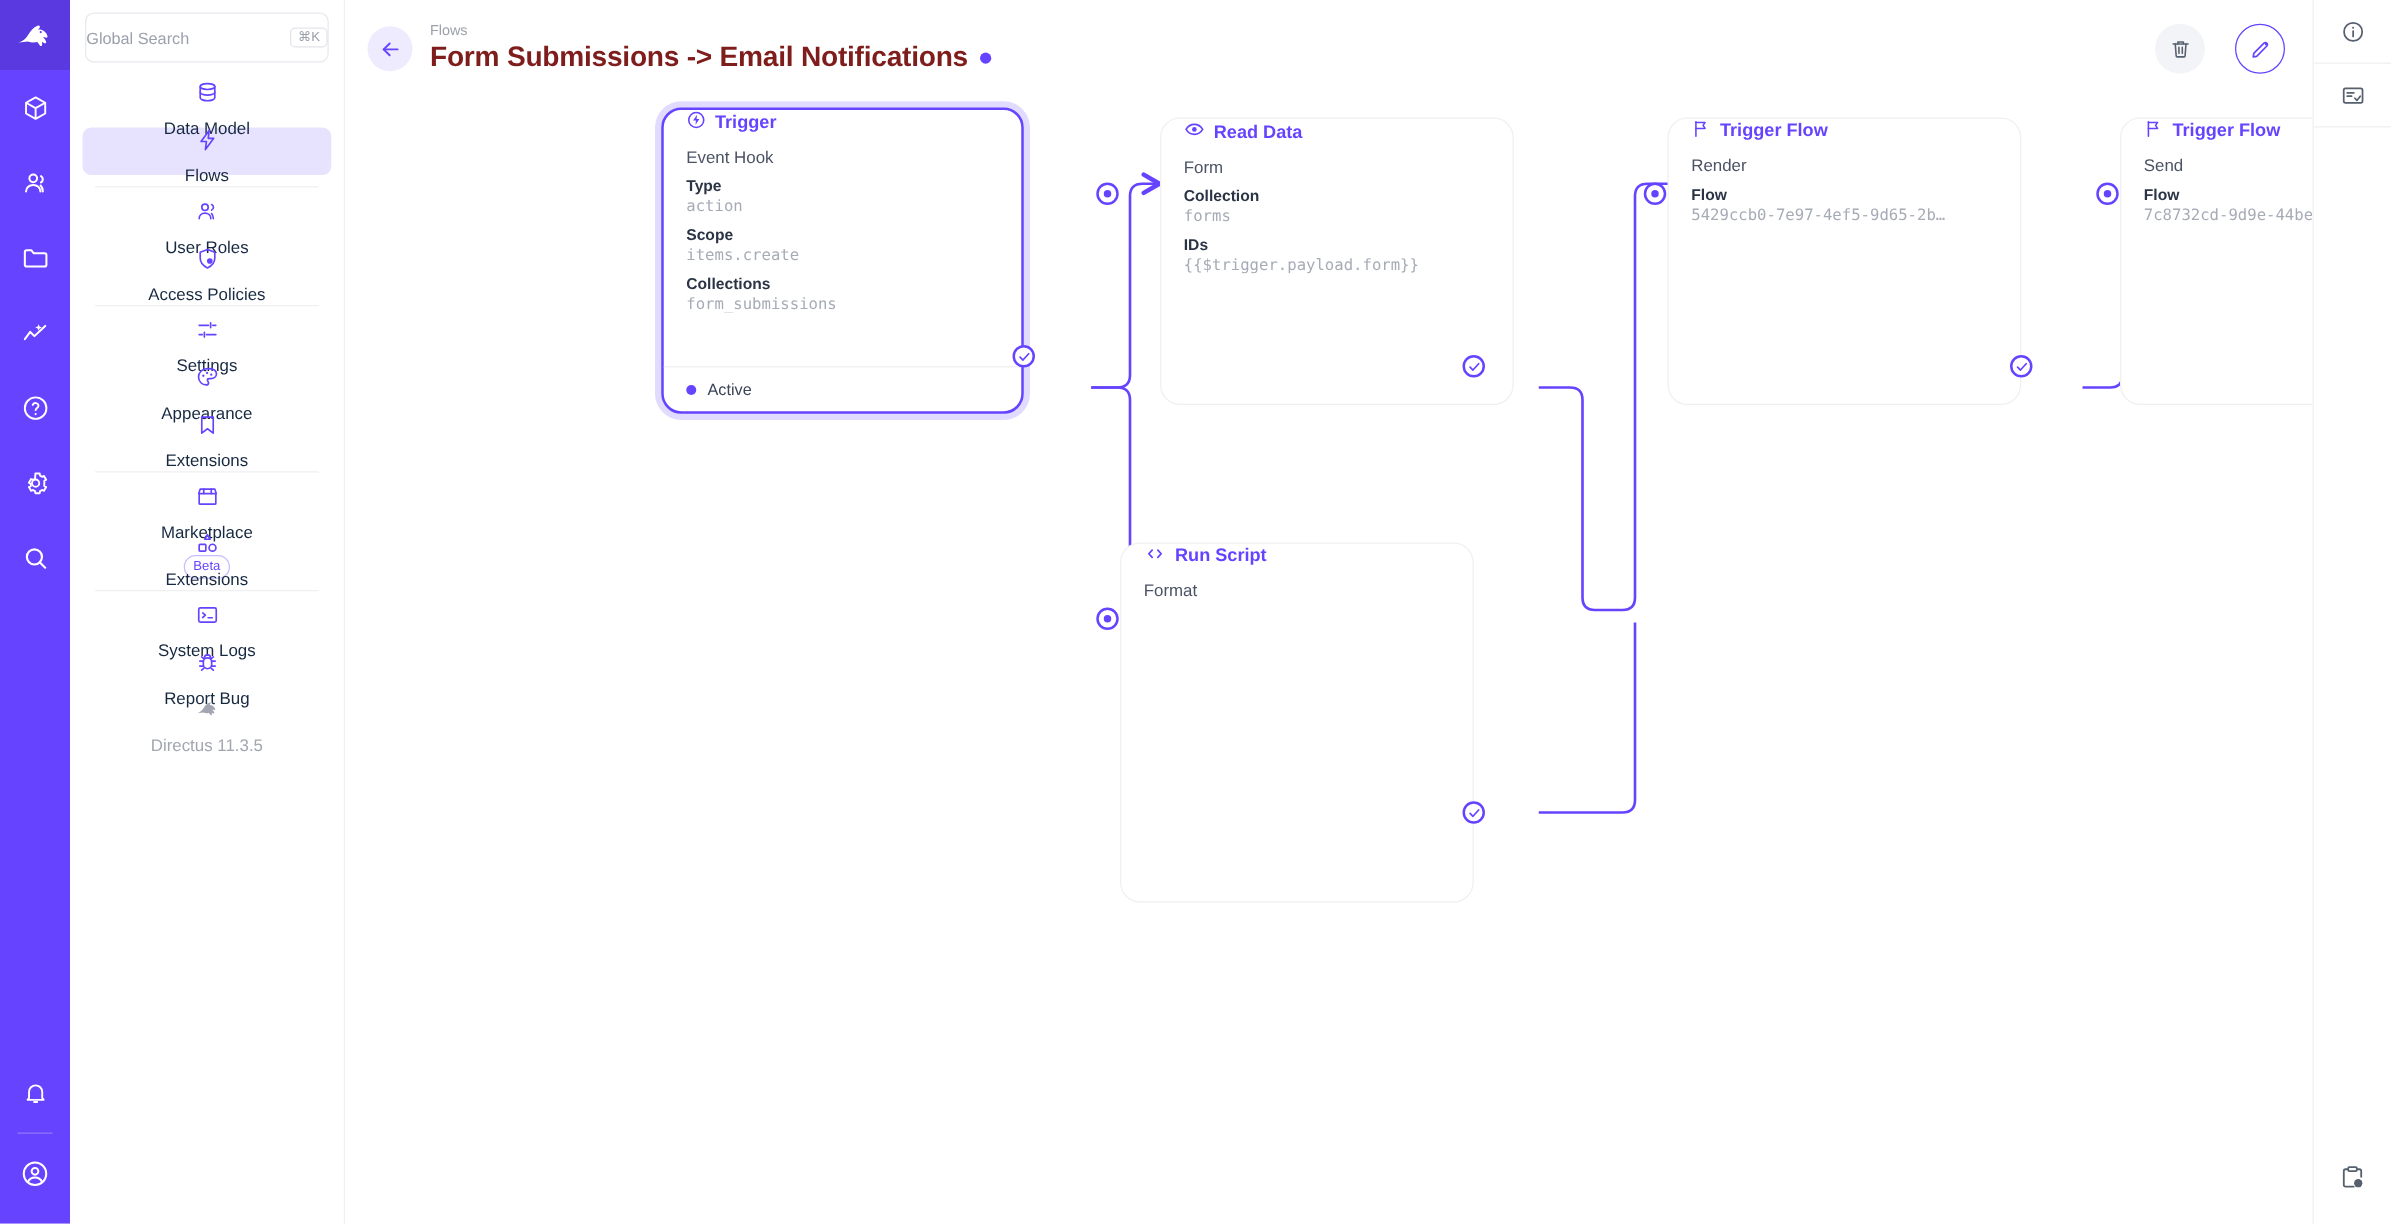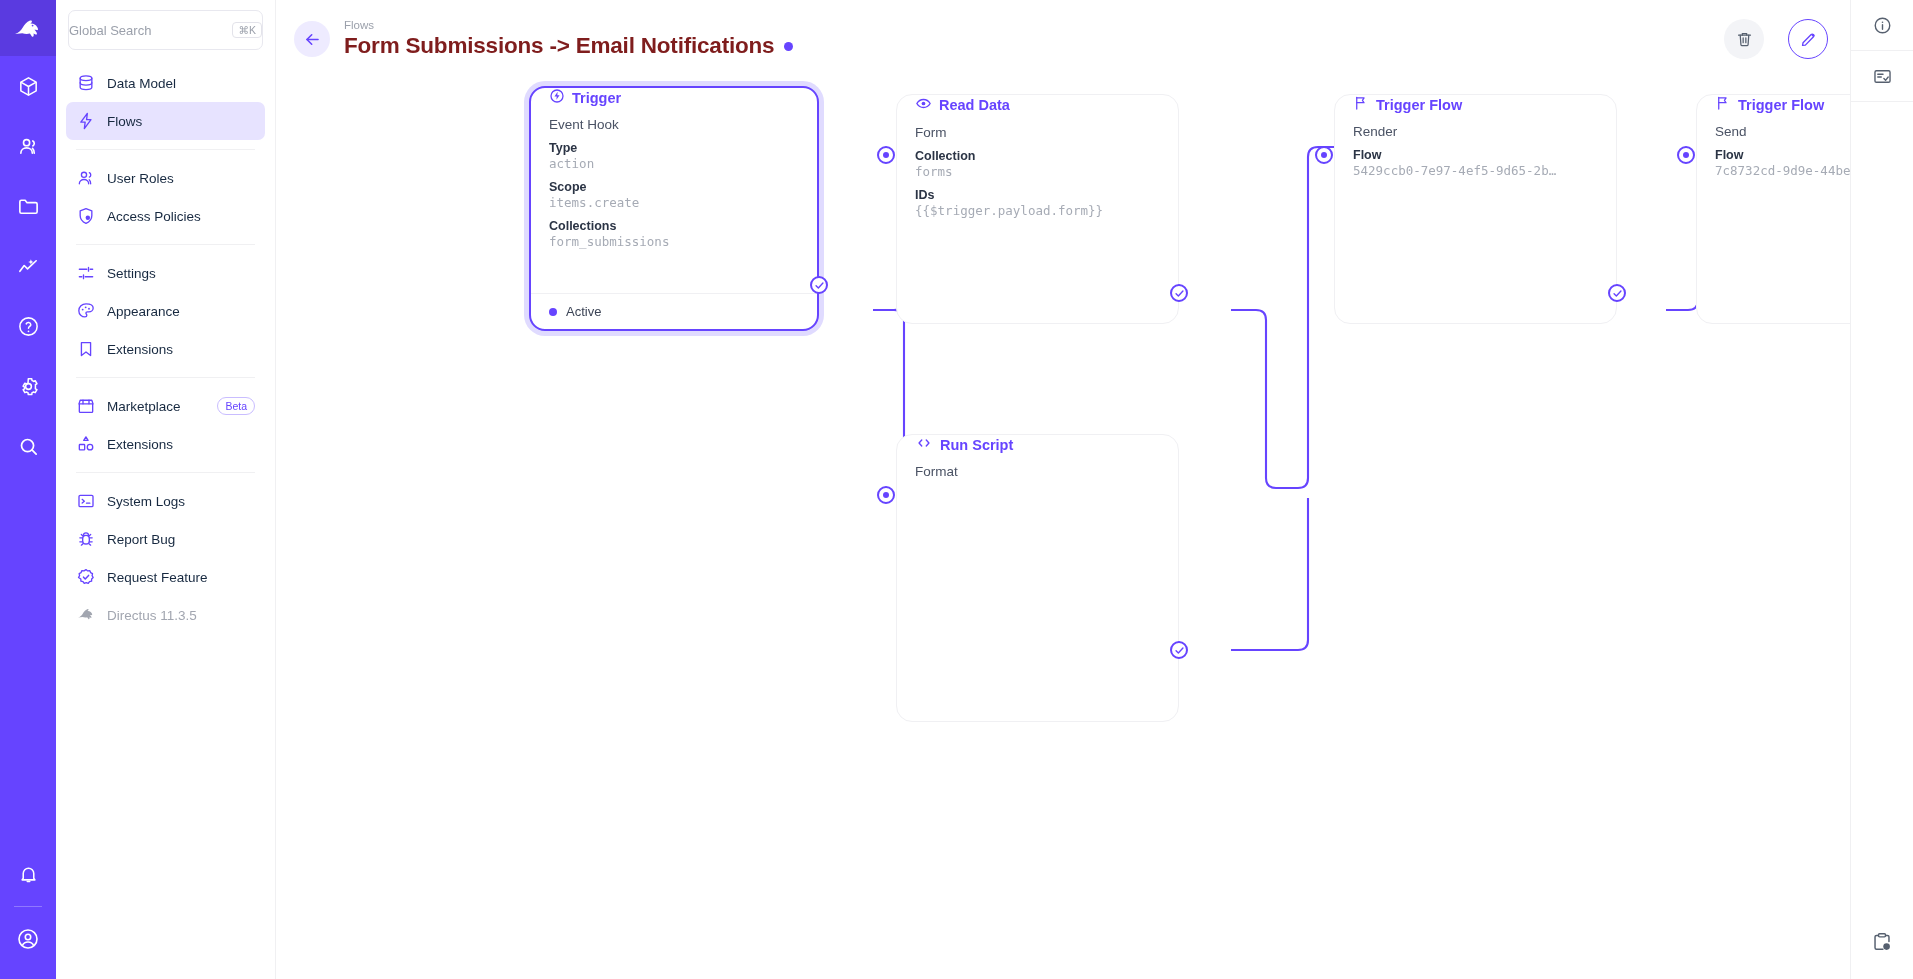--- a/index.html
+++ b/index.html
@@ -56,21 +56,21 @@
     cursor: text;
   }
   .nav-search-placeholder { font-size: 13px; color: #9ba0ab; }
   .kbd {
     font-size: 10.5px; color: #9ba0ab; border: 1px solid #e3e3ea;
     border-radius: 4px; padding: 2px 5px; line-height: 1;
   }
   .nav-list { padding: 0 10px; }
   .nav-item {
     height: 38px; display: flex; align-items: center; gap: 11px;
-    padding: 0 10px; border-radius: 7px; cursor: pointer;
+    padding: 0 10px; border-radius: 7px; cursor: pointer; flex-direction: column;
   }
   .nav-item.active { background: #e7e3ff; }
   .nav-item .ico { width: 20px; height: 20px; display:flex; align-items:center; justify-content:center; flex:0 0 20px; }
   .nav-item .lbl { font-size: 13.5px; color: #172940; flex: 1 1 auto; }
   .nav-item.muted .lbl { color: #a2a6b0; }
   .nav-sep { height: 1px; background: #f0f0f2; margin: 9px 10px; }
   .badge-beta {
     font-size: 10.5px; color: #6644ff; border: 1px solid #c9bdff;
     border-radius: 10px; padding: 1px 7px; line-height: 1.4;
   }
@@ -341,29 +341,20 @@
         </div>
         <div class="nav-item">
           <span class="ico">
             <svg width="20" height="20" viewBox="0 0 24 24" fill="none" stroke="#6644ff" stroke-width="1.6" stroke-linecap="round" stroke-linejoin="round">
               <path d="M9 7.6a3 3 0 016 0"></path>
               <rect x="8" y="7.6" width="8" height="10.4" rx="4"></rect>
               <path d="M4.6 10.6H8M16 10.6h3.4M4.6 15.4H8M16 15.4h3.4M6.4 6.6L8.4 8.4M17.6 6.6l-2 1.8M6.4 19.4l2-1.8M17.6 19.4l-2-1.8"></path>
             </svg>
           </span>
           <span class="lbl">Report Bug</span>
-        </div>
-        <div class="nav-item">
-          <span class="ico">
-            <svg width="20" height="20" viewBox="0 0 24 24" fill="none" stroke="#6644ff" stroke-width="1.6" stroke-linecap="round" stroke-linejoin="round">
-              <path d="M12 3.1l2 1.6 2.5-.4 1 2.4 2.3 1.2-.5 2.5 1.3 2.2-1.8 1.8-.1 2.6-2.5.6-1.5 2.1-2.4-.9-2.4.9-1.5-2.1-2.5-.6-.1-2.6L3 12.6l1.3-2.2-.5-2.5L6.1 6.7l1-2.4 2.5.4L12 3.1z"></path>
-              <path d="M9 12.2l2.1 2.2 4-4.3" stroke-width="1.8"></path>
-            </svg>
-          </span>
-          <span class="lbl">Request Feature</span>
         </div>
         <div class="nav-item muted">
           <span class="ico">
             <svg width="20" height="20" viewBox="0 0 24 24" fill="#a2a6b0">
               <path d="M2.5 15c2.6-.8 4.4-2.6 5.6-4.6C9.5 8 11.1 6 13.6 5c1-.4 1.7.2 1.3 1.1-.2.5-.7.9-1.2 1.2 1.3-.2 2.5.1 3.5.8 1.2.7 1.9 1.9 2.2 3.2.2.6-.4 1-.9.8-.6-.2-1.2-.3-1.8-.2.9.7 1.6 1.6 1.9 2.7.1.6-.5 1-1 .8l-1.5-.8c.2.7.2 1.3 0 2-.1.6-.9.7-1.2.2l-1.5-2c-1.8.4-3.8.3-5.6-.3L2.5 15z"></path>
             </svg>
           </span>
           <span class="lbl">Directus 11.3.5</span>
         </div>
       </div>
@@ -442,21 +433,21 @@
             <div class="node-footer">
               <span class="dot"></span>
               <span class="txt">Active</span>
             </div>
           </div>
           <div class="handle" style="left: 534px; top: 198px;">
             <svg width="11" height="11" viewBox="0 0 24 24" fill="none" stroke="#6644ff" stroke-width="3" stroke-linecap="round" stroke-linejoin="round">
               <path d="M4.5 12.5l5 5 10-11"></path>
             </svg>
           </div>
-          <div class="node" style="left: 620px; top: 16px; width: 283px; height: 230px;">
+          <div class="node" style="left: 652px; top: 16px; width: 283px; height: 230px;">
             <div class="node-head">
               <span><svg width="17" height="17" viewBox="0 0 24 24" fill="none" stroke="#6644ff" stroke-width="1.9" stroke-linecap="round" stroke-linejoin="round">
                   <path d="M2.6 12S6 6.4 12 6.4 21.4 12 21.4 12 18 17.6 12 17.6 2.6 12 2.6 12z"></path>
                   <circle cx="12" cy="12" r="2.6" fill="#6644ff" stroke="none"></circle>
                 </svg></span>
               <span>Read Data</span>
             </div>
             <div class="node-sub">Form</div>
             <div class="node-key">Collection</div>
             <div class="node-val">forms</div>

